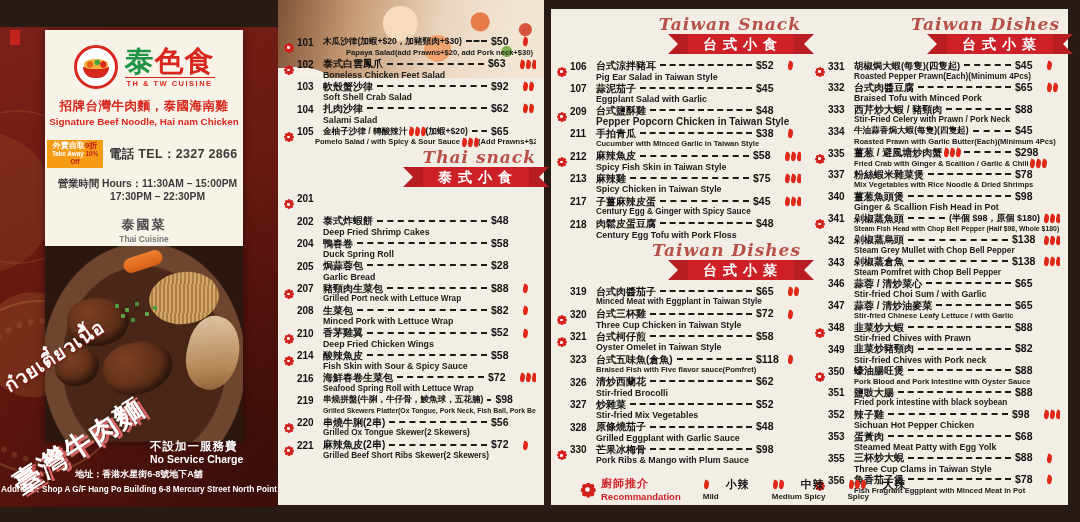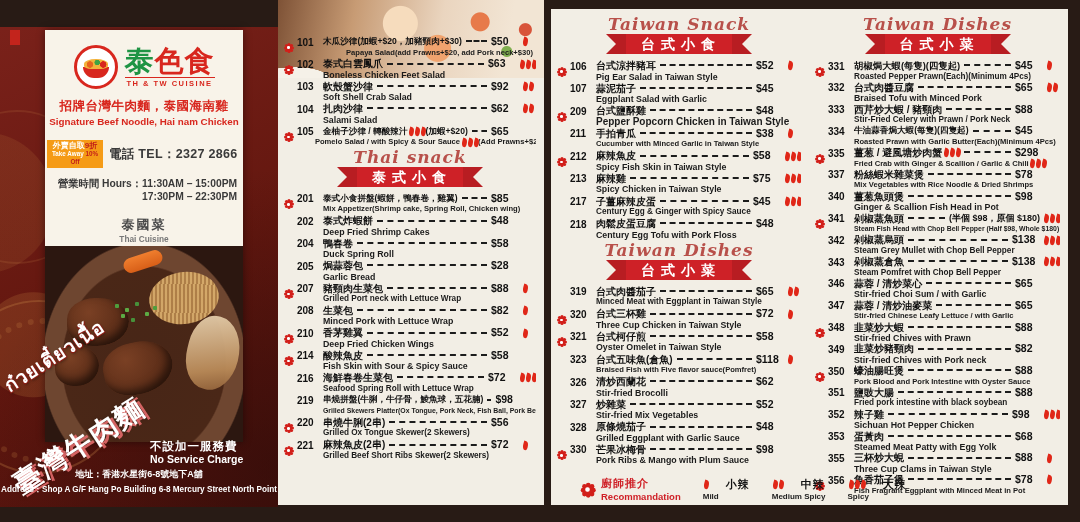--- a/index.html
+++ b/index.html
@@ -37,21 +37,21 @@
             border-top:1px solid #d8271e;margin-top:1px;padding-top:1px;}
   .tagline-cn{color:#d8271e;font-weight:bold;font-size:12.5px;text-align:center;margin-top:9px;letter-spacing:.5px;}
   .tagline-en{color:#d8271e;font-weight:bold;font-size:9.8px;text-align:center;margin-top:1px;}
   .phone-row{display:flex;align-items:center;gap:6px;margin-top:13px;padding-left:2px;}
   .badge{background:#f59b16;color:#fff;font-weight:bold;width:52px;flex:none;
          padding:2px 2px;text-align:center;line-height:8px;}
   .badge .b1{font-size:8px}.badge .b2{font-size:6.3px}
   .badge .hl{color:#c21f1a;}
   .phone{font-weight:bold;color:#3a3a3a;font-size:12.5px;letter-spacing:.3px;}
   .hours{margin-top:9px;font-weight:bold;color:#3a3a3a;font-size:10.3px;line-height:13px;}
-  .hours .h1{padding-left:13px}.hours .h2{padding-left:97px}
+  .hours .h1{padding-left:13px}.hours .h2{padding-left:65px}
   .cuisine{display:flex;justify-content:center;align-items:center;gap:2px;margin-top:13px;flex-direction:column;}
   .cuisine .cell{text-align:center;}
   .cuisine .ccn{font-size:13px;font-weight:bold;color:#4a4a4a;letter-spacing:2px;}
   .cuisine .cen{font-size:8.3px;font-weight:bold;color:#777;}
   .cuisine .vline{width:1px;height:26px;background:#9a9a9a;}
   
   .photo-beef{position:absolute;left:0;bottom:0;width:100%;height:196px;overflow:hidden;
      background:radial-gradient(ellipse at 50% 58%, #43241767 0, transparent 60%),
                 radial-gradient(ellipse at 50% 60%, #4a2717 0 58%, #6e4630 59% 72%, #2c1710 73%),#241310;}
   .meat{position:absolute;border-radius:48% 52% 55% 45%;background:radial-gradient(circle at 35% 30%,#7a4024,#55291668 70%),#5d2e18;box-shadow:inset -4px -5px 8px rgba(0,0,0,.55);}
@@ -86,21 +86,21 @@
        radial-gradient(circle at 46% 30%, #f6dcbd 0 17px, transparent 18px),
        radial-gradient(circle at 60% 62%, #f0a36e 0 13px, transparent 14px),
        radial-gradient(circle at 76% 28%, #e77a4a 0 9px, transparent 10px),
        radial-gradient(circle at 86% 66%, #7fae4e 0 5px, transparent 6px),
        radial-gradient(circle at 93% 38%, #d8543a 0 6px, transparent 7px),
        linear-gradient(100deg,#7e5236 0%,#c79b74 28%,#ead5bf 60%,#f2e5d4 85%);}
   [data-col]{position:relative;z-index:1;padding:6px 8px 0 6px;box-sizing:border-box;}
   [data-col="0"]{--rh:22.4px;padding-top:36px;}
   [data-col="1"]{--rh:22.6px;width:258px;}
   [data-col="2"]{--rh:21.8px;width:259px;}
-  .sec-header{text-align:center;}
+  .sec-header{text-align:right;}
   .script{font-family:"DejaVu Serif",serif;font-style:italic;font-weight:bold;
           color:#b8504a;font-size:17px;line-height:18px;letter-spacing:1px;}
   .page-left .sec-header:first-child .script{color:#f0bfae;text-shadow:0 1px 2px rgba(110,30,20,.35);}
   .ribbon-wrap{margin:1px 0 6px 0;height:20px;}
   .ribbon{position:relative;display:inline-block;background:#ce2127;color:#fff;font-weight:bold;
           font-size:14px;height:20px;line-height:20px;padding:0 18px 0 22px;letter-spacing:6px;}
   .ribbon::before{content:"";position:absolute;left:-13px;top:0;width:0;height:0;
           border:10px solid #b81d22;border-left-color:transparent;}
   .ribbon::after{content:"";position:absolute;right:-13px;top:0;width:0;height:0;
           border:10px solid #b81d22;border-right-color:transparent;}
@@ -306,31 +306,20 @@
           </div>
         </div>
       </div>
       <div class="sec-header">
         <div class="script">Thai snack</div>
         <div class="ribbon-wrap"><div class="ribbon">泰式小食</div></div>
       </div>
       <div class="item">
         <div class="rec-slot"><span class="flower"></span></div>
         <div class="no">201</div>
-        <div class="body">
-          <div class="line1">
-            <span class="cn" style="font-size: 8.6px;">泰式小食拼盤(蝦餅，鴨春卷，雞翼)</span>
-            <div class="leader"></div>
-            <span class="price">$85</span>
-            <div class="chili-slot"></div>
-          </div>
-          <div class="line2" style="font-size: 7.6px;">
-            <span>Mix Appetizer(Shrimp cake, Spring Roll, Chicken wing)</span>
-          </div>
-        </div>
       </div>
       <div class="item">
         <div class="rec-slot"></div>
         <div class="no">202</div>
         <div class="body">
           <div class="line1">
             <span class="cn">泰式炸蝦餅</span>
             <div class="leader"></div>
             <span class="price">$48</span>
             <div class="chili-slot"></div>

